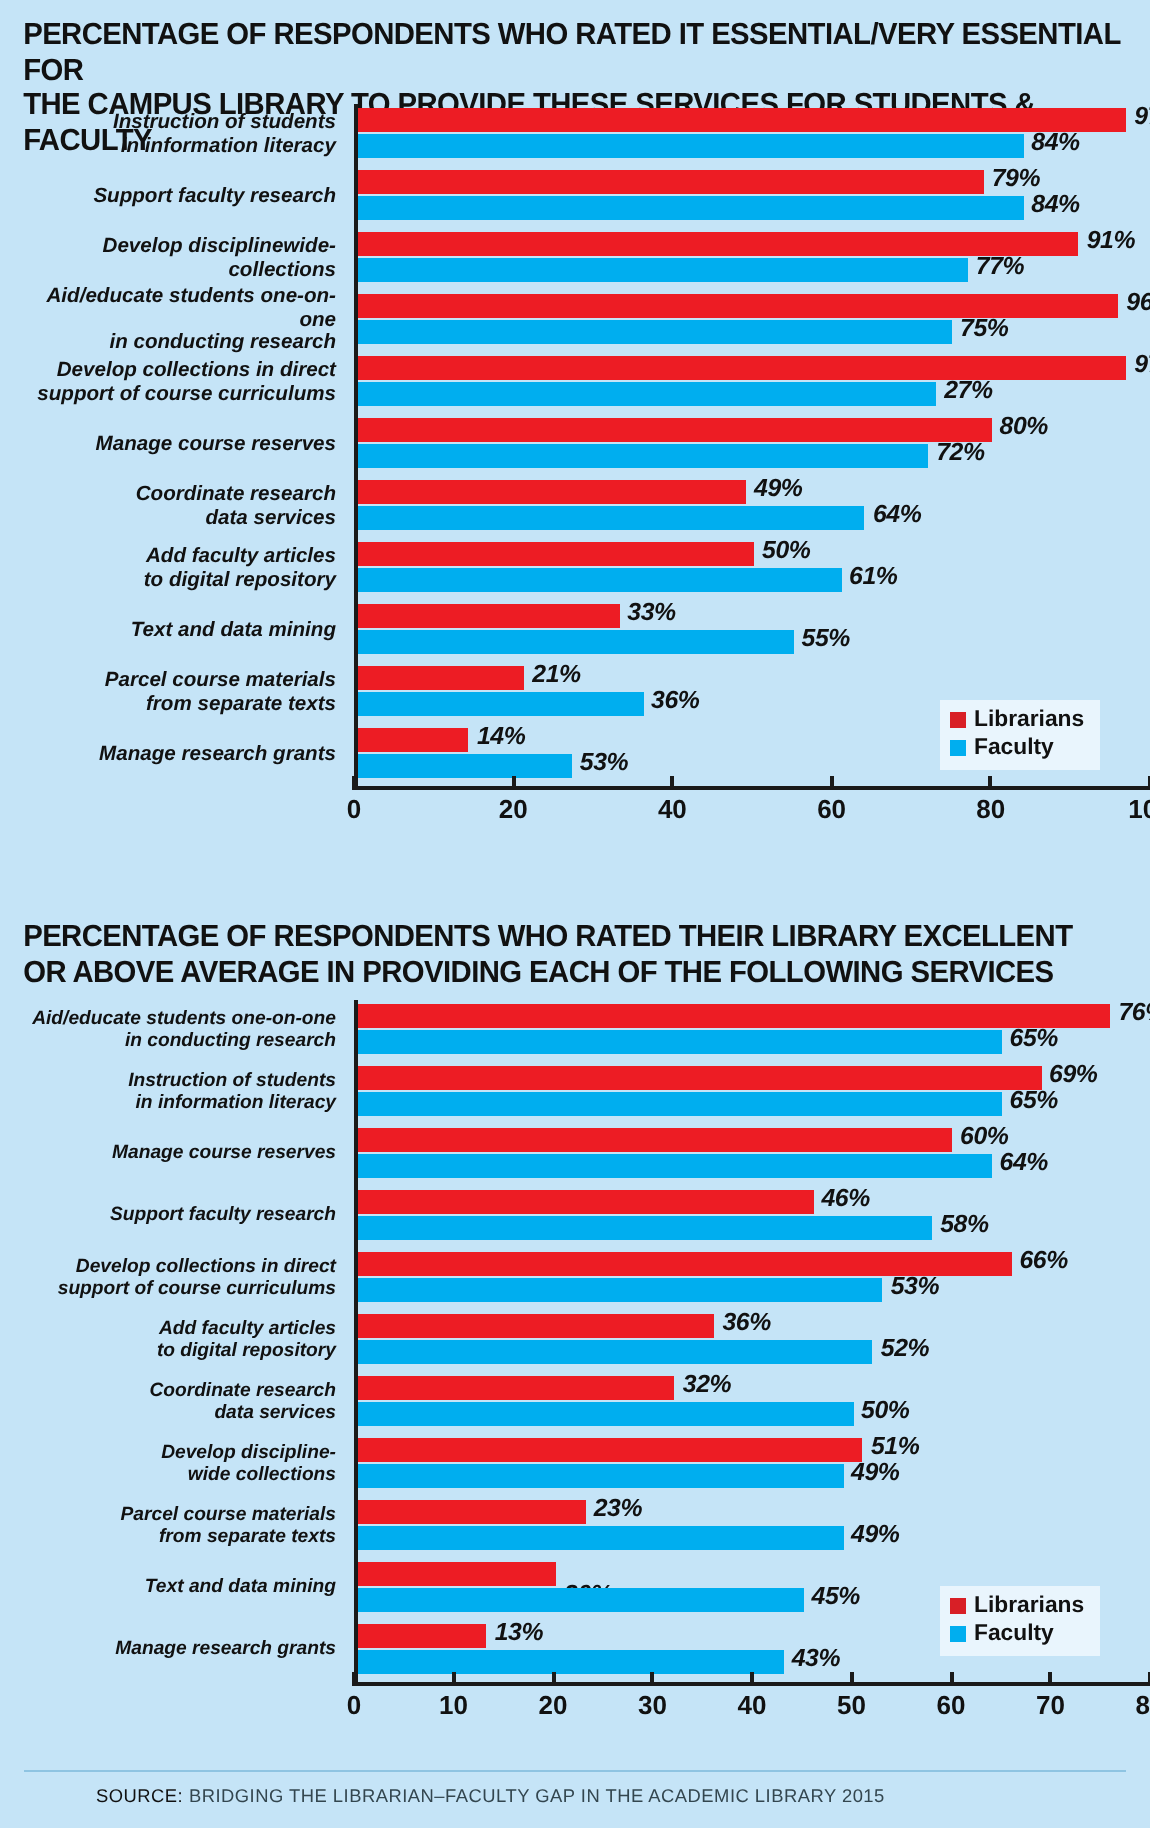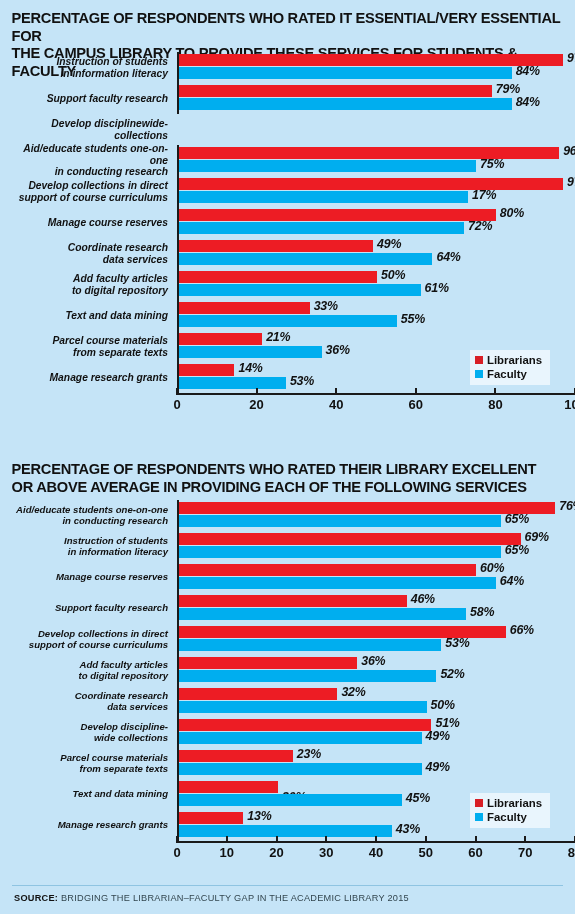--- a/index.html
+++ b/index.html
@@ -182,21 +182,22 @@
   .source {
     position: absolute;
     left: 14px;
     font-size: 9.2px;
     letter-spacing: 0.25px;
     color: #33464f;
     white-space: nowrap;
   }
   .source b {
     color: #111;
-    font-weight: bold;
+    font-weight: normal;
+    margin-left: 34px;
   }
 </style>
 </head>
 <body>
 
 <div class="page">
 
   <div class="chart-block chart1" style="position:absolute; left:0; top:0; width:575px;">
     <div class="chart-title" style="position:absolute; left:0; top:9px; width:575px;">PERCENTAGE OF RESPONDENTS WHO RATED IT ESSENTIAL/VERY ESSENTIAL FOR
 THE CAMPUS LIBRARY TO PROVIDE THESE SERVICES FOR STUDENTS &amp; FACULTY</div>
@@ -216,39 +217,45 @@
           <div class="bars">
             <div class="bar librarians" style="width: 79%; background: rgb(237, 28, 36);"></div>
             <span class="bar-value librarians" style="left: calc(79% + 4px);">79%</span>
             <div class="bar faculty" style="width: 84%; background: rgb(0, 174, 239);"></div>
             <span class="bar-value faculty" style="left: calc(84% + 4px);">84%</span>
           </div>
         </div>
         <div class="row">
           <div class="row-label">Develop disciplinewide-
 collections</div>
+          <div class="bars">
+            <div class="bar librarians" style="width: 91%; background: rgb(237, 28, 36);"></div>
+            <span class="bar-value librarians" style="left: calc(91% + 4px);">91%</span>
+            <div class="bar faculty" style="width: 77%; background: rgb(0, 174, 239);"></div>
+            <span class="bar-value faculty" style="left: calc(77% + 4px);">77%</span>
+          </div>
         </div>
         <div class="row">
           <div class="row-label">Aid/educate students one-on-one
 in conducting research</div>
           <div class="bars">
             <div class="bar librarians" style="width: 96%; background: rgb(237, 28, 36);"></div>
             <span class="bar-value librarians" style="left: calc(96% + 4px);">96%</span>
             <div class="bar faculty" style="width: 75%; background: rgb(0, 174, 239);"></div>
             <span class="bar-value faculty" style="left: calc(75% + 4px);">75%</span>
           </div>
         </div>
         <div class="row">
           <div class="row-label">Develop collections in direct
 support of course curriculums</div>
           <div class="bars">
             <div class="bar librarians" style="width: 97%; background: rgb(237, 28, 36);"></div>
             <span class="bar-value librarians" style="left: calc(97% + 4px);">97%</span>
             <div class="bar faculty" style="width: 73%; background: rgb(0, 174, 239);"></div>
-            <span class="bar-value faculty" style="left: calc(73% + 4px);">17%</span>
+            <span class="bar-value faculty" style="left: calc(73% + 4px);">27%</span>
           </div>
         </div>
         <div class="row">
           <div class="row-label">Manage course reserves</div>
           <div class="bars">
             <div class="bar librarians" style="width: 80%; background: rgb(237, 28, 36);"></div>
             <span class="bar-value librarians" style="left: calc(80% + 4px);">80%</span>
             <div class="bar faculty" style="width: 72%; background: rgb(0, 174, 239);"></div>
             <span class="bar-value faculty" style="left: calc(72% + 4px);">72%</span>
           </div>

